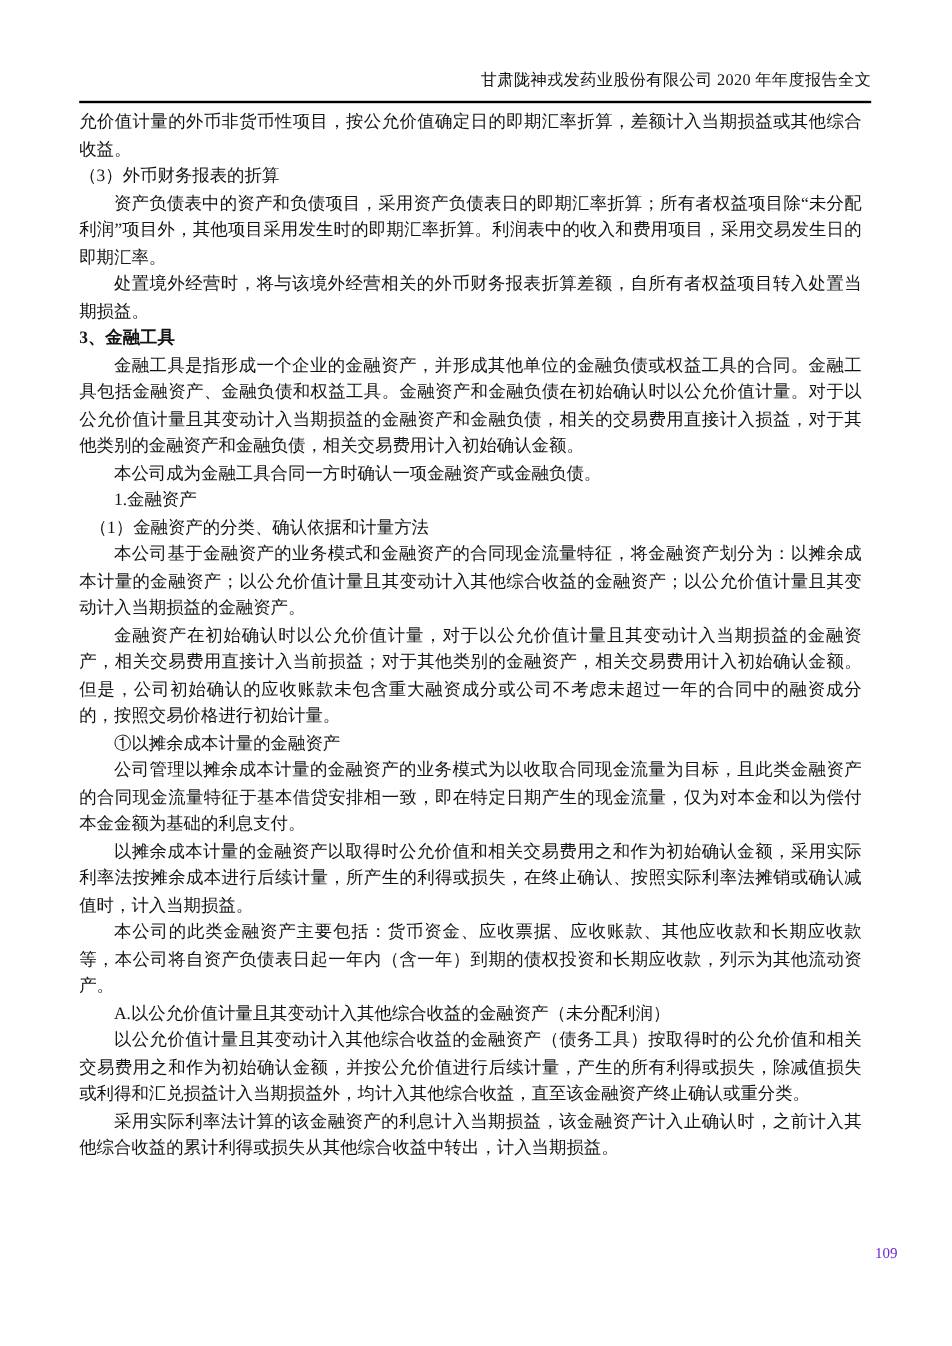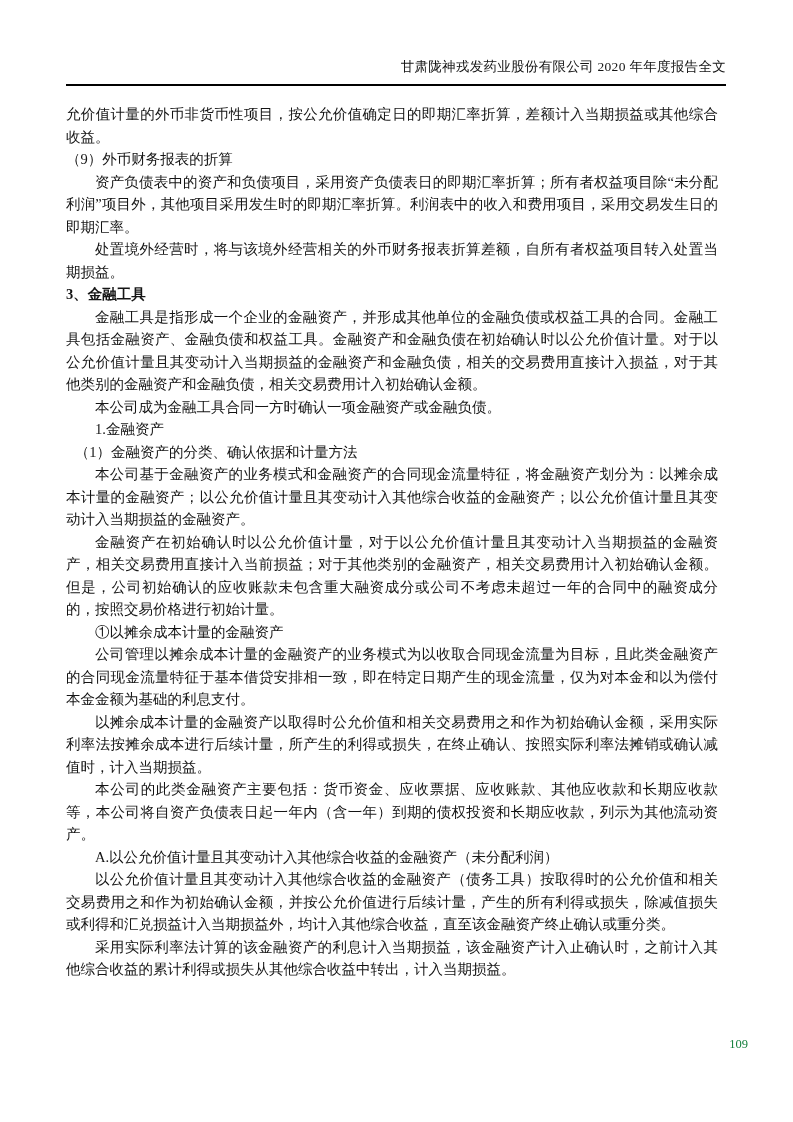--- a/index.html
+++ b/index.html
@@ -33,21 +33,21 @@
     top: 84px;
     left: 66px;
     width: 660px;
     height: 0;
     border: none;
     border-top: 2px solid #000000;
     margin: 0;
   }
   .doc-body {
     position: absolute;
-    top: 103px;
+    top: 91px;
     left: 66px;
     width: 652px;
   }
   .doc-body p {
     margin: 0;
     font-size: 14.5px;
     line-height: 22.5px;
     text-align: justify;
     text-justify: inter-ideograph;
     word-break: break-all;
@@ -61,34 +61,34 @@
     line-height: 22.5px;
     margin: 13px 0 21px 0;
     text-align: left;
   }
   .page-footer {
     position: absolute;
     top: 1036px;
     right: 77px;
     font-size: 12.5px;
     line-height: 16px;
-    color: #15803d;
+    color: #6d28d9;
   }
 </style>
 </head>
 <body>
 
 <div class="page">
 
   <div class="page-header">甘肃陇神戎发药业股份有限公司 2020 年年度报告全文</div>
   <hr class="header-rule">
 
   <div class="doc-body">
     <p class="flush">允价值计量的外币非货币性项目，按公允价值确定日的即期汇率折算，差额计入当期损益或其他综合收益。</p>
-    <p class="flush">（9）外币财务报表的折算</p>
+    <p class="flush">（3）外币财务报表的折算</p>
     <p class="indent">资产负债表中的资产和负债项目，采用资产负债表日的即期汇率折算；所有者权益项目除“未分配利润”项目外，其他项目采用发生时的即期汇率折算。利润表中的收入和费用项目，采用交易发生日的即期汇率。</p>
     <p class="indent">处置境外经营时，将与该境外经营相关的外币财务报表折算差额，自所有者权益项目转入处置当期损益。</p>
 
     <p class="section-heading">3、金融工具</p>
 
     <p class="indent">金融工具是指形成一个企业的金融资产，并形成其他单位的金融负债或权益工具的合同。金融工具包括金融资产、金融负债和权益工具。金融资产和金融负债在初始确认时以公允价值计量。对于以公允价值计量且其变动计入当期损益的金融资产和金融负债，相关的交易费用直接计入损益，对于其他类别的金融资产和金融负债，相关交易费用计入初始确认金额。</p>
     <p class="indent">本公司成为金融工具合同一方时确认一项金融资产或金融负债。</p>
     <p class="indent">1.金融资产</p>
     <p class="indent-1">（1）金融资产的分类、确认依据和计量方法</p>
     <p class="indent">本公司基于金融资产的业务模式和金融资产的合同现金流量特征，将金融资产划分为：以摊余成本计量的金融资产；以公允价值计量且其变动计入其他综合收益的金融资产；以公允价值计量且其变动计入当期损益的金融资产。</p>

